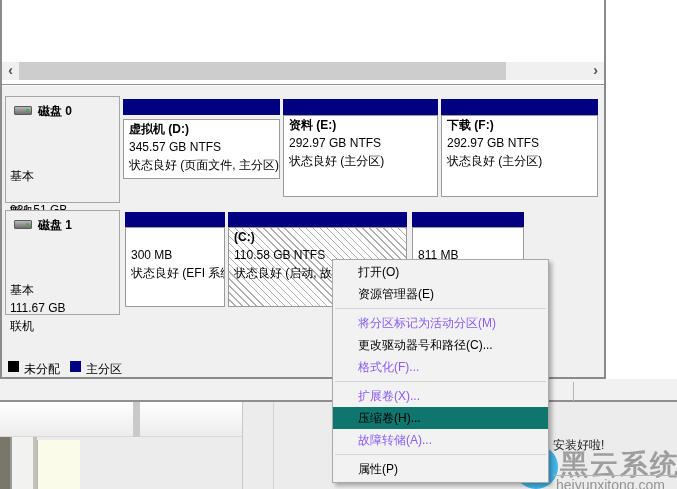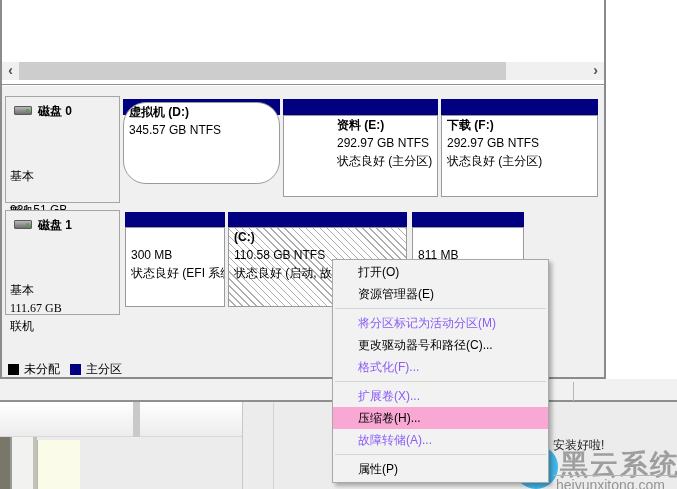--- a/index.html
+++ b/index.html
@@ -29,21 +29,21 @@
                background:#3fae3f; border-radius:50%; }
 
   .pbar { position:absolute; background:#000080; }
   .pbox { position:absolute; background:#ffffff; border:1px solid #9a9a9a; overflow:hidden; }
   .pbox.hatch { background:repeating-linear-gradient(45deg,#ffffff 0 4px,#adadad 4px 5px); }
   .pline { height:18px; line-height:18px; padding-left:5px; white-space:nowrap; overflow:hidden; }
   .pline.b { font-weight:bold; }
 
   
   #legend { left:8px; top:361px; height:14px; }
-  .lg-item { display:inline-flex; align-items:center; margin-right:10px; }
+  .lg-item { display:inline-flex; margin-right:10px; }
   .lg-sq { width:11px; height:11px; margin-right:5px; display:inline-block; }
 
   
   #ctxmenu { left:332px; top:259px; width:217px; background:#f2f2f2;
              border:1px solid #a8a8a8; box-shadow:3px 3px 4px rgba(0,0,0,0.28);
              padding:1px 0 2px 0; z-index:10; }
   .mi { height:22px; line-height:22px; padding-left:25px; white-space:nowrap; cursor:default; }
   .mi.disabled { color:#8b5cf6; }
   .mi.highlighted { background:#91c9f7; }
   .msep { height:1px; background:#d4d4d4; margin:3px 2px; }
@@ -97,41 +97,42 @@
 
   <div id="disk-rows">
       <div class="disk-cell" style="top: 96px; height: 107px;">
         <div class="disk-icon"></div>
         <div class="disk-title">磁盘 0</div>
         <div class="disk-line" style="top: 26px;">基本</div>
         <div class="disk-line" style="top: 60px;">931.51 GB</div>
         <div class="disk-line" style="top: 62px;">联机</div>
       </div>
       <div class="pbar" style="left: 123px; top: 99px; width: 157px; height: 16px; background: rgb(0, 0, 128);"></div>
-      <div class="pbox" style="left: 123px; top: 102px; width: 157px; height: 82px; border-radius: 23px;">
+      <div class="pbox" style="left: 123px; top: 119px; width: 157px; height: 60px;">
         <div class="pline b">虚拟机  (D:)</div>
         <div class="pline">345.57 GB NTFS</div>
+        <div class="pline">状态良好 (页面文件, 主分区)</div>
       </div>
       <div class="pbar" style="left: 283px; top: 99px; width: 155px; height: 16px; background: rgb(0, 0, 128);"></div>
-      <div class="pbox" style="left: 283px; top: 115px; width: 155px; height: 82px; padding-left: 48px;">
+      <div class="pbox" style="left: 283px; top: 115px; width: 155px; height: 82px;">
         <div class="pline b">资料  (E:)</div>
         <div class="pline">292.97 GB NTFS</div>
         <div class="pline">状态良好 (主分区)</div>
       </div>
       <div class="pbar" style="left: 441px; top: 99px; width: 157px; height: 16px; background: rgb(0, 0, 128);"></div>
       <div class="pbox" style="left: 441px; top: 115px; width: 157px; height: 82px;">
         <div class="pline b">下载  (F:)</div>
         <div class="pline">292.97 GB NTFS</div>
         <div class="pline">状态良好 (主分区)</div>
       </div>
       <div class="disk-cell" style="top: 210px; height: 105px;">
         <div class="disk-icon"></div>
         <div class="disk-title">磁盘 1</div>
         <div class="disk-line" style="top: 26px;">基本</div>
-        <div class="disk-line" style="top: 44px; font-family: Liberation Serif, serif;">111.67 GB</div>
+        <div class="disk-line" style="top: 44px;">111.67 GB</div>
         <div class="disk-line" style="top: 62px;">联机</div>
       </div>
       <div class="pbar" style="left: 125px; top: 212px; width: 100px; height: 15px; background: rgb(0, 0, 128);"></div>
       <div class="pbox" style="left: 125px; top: 227px; width: 100px; height: 80px;">
         <div class="pline b"></div>
         <div class="pline">300 MB</div>
         <div class="pline">状态良好 (EFI 系统分区)</div>
       </div>
       <div class="pbar" style="left: 228px; top: 212px; width: 179px; height: 15px; background: rgb(0, 0, 128);"></div>
       <div class="pbox hatch" style="left: 228px; top: 227px; width: 179px; height: 80px;">
@@ -176,21 +177,21 @@
 
   <div class="abs" id="ctxmenu">
       <div class="mi ">打开(O)</div>
       <div class="mi ">资源管理器(E)</div>
       <div class="msep"></div>
       <div class="mi disabled">将分区标记为活动分区(M)</div>
       <div class="mi ">更改驱动器号和路径(C)...</div>
       <div class="mi disabled">格式化(F)...</div>
       <div class="msep"></div>
       <div class="mi disabled">扩展卷(X)...</div>
-      <div class="mi highlighted" style="background: #f9a8d4;">压缩卷(H)...</div>
+      <div class="mi highlighted" style="background: #0f766e;">压缩卷(H)...</div>
       <div class="mi disabled">故障转储(A)...</div>
       <div class="msep"></div>
       <div class="mi ">属性(P)</div>
     </div>
 
   <div id="wm">
     <div id="wm-logo">
         <div id="wm-swirl"></div>
       </div>
     <div id="wm-title">黑云系统</div>

